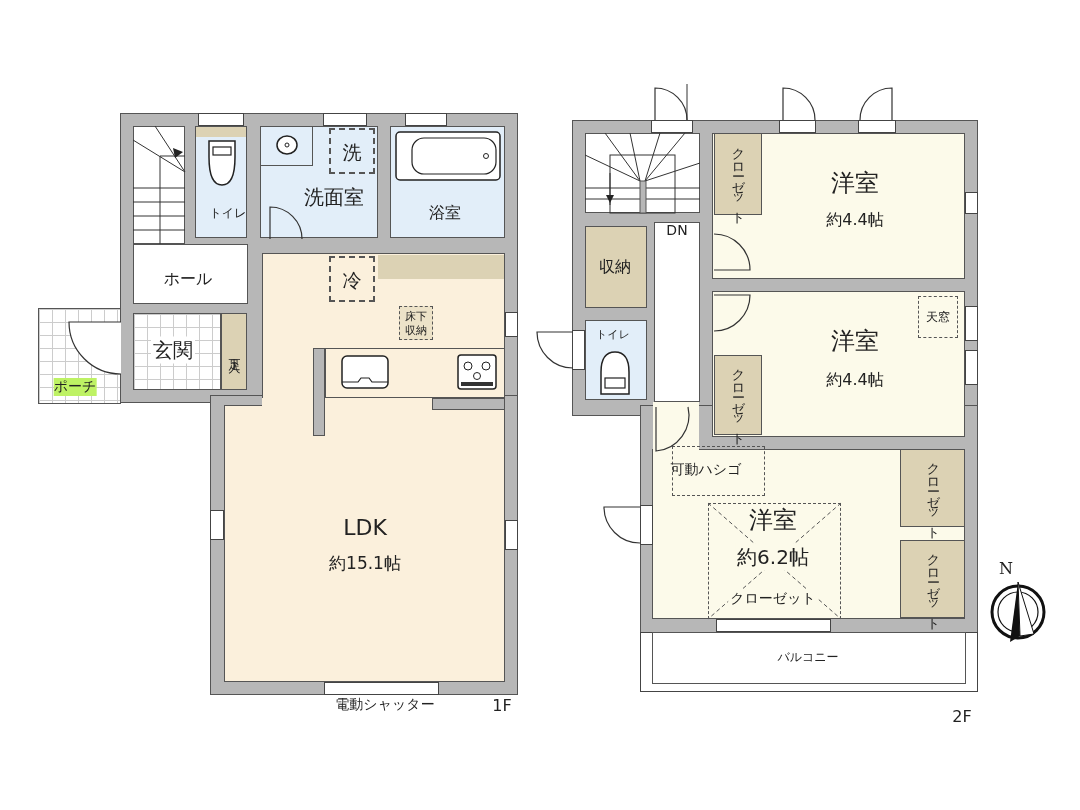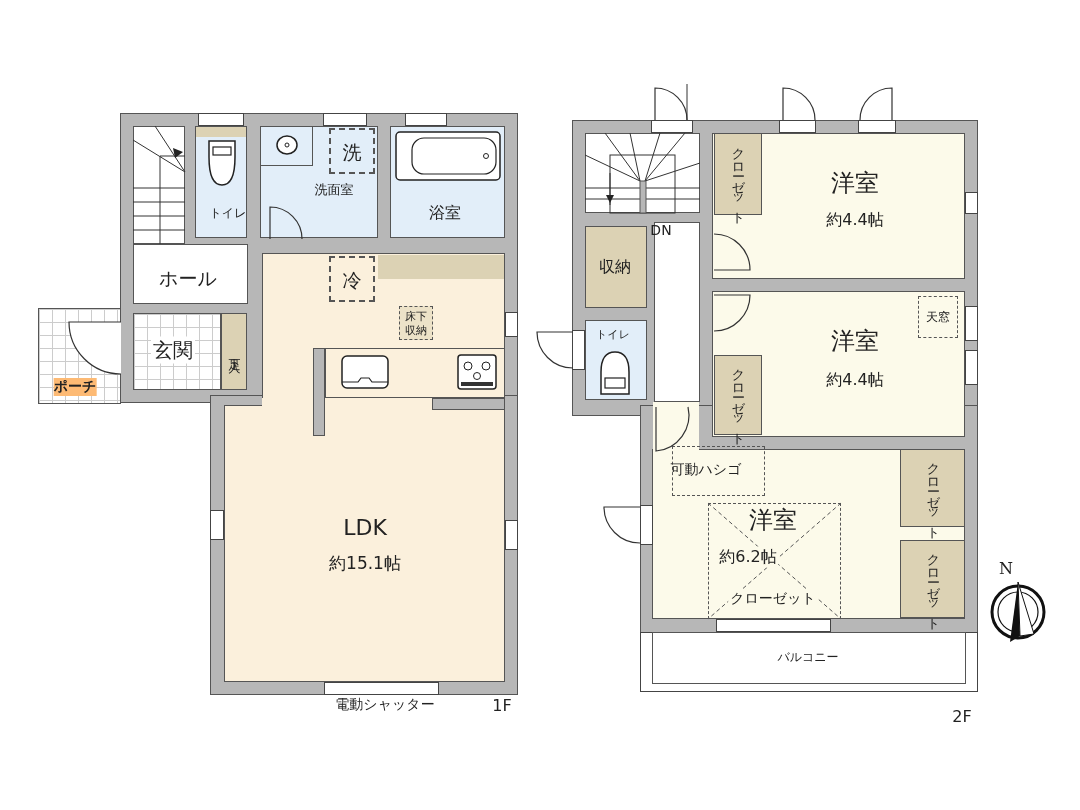--- a/index.html
+++ b/index.html
@@ -36,39 +36,39 @@
       <line x1="27" y1="30" x2="27" y2="118"></line>
         <line x1="27" y1="30" x2="52" y2="30"></line>
       <line x1="22" y1="0" x2="52" y2="46"></line>
         <line x1="0" y1="14" x2="52" y2="46"></line>
     </g>
     <polygon points="40,22 50,26 42,32" fill="#222"></polygon>
   </svg>
   <div class="lbl" style="left:158px;top:254px;font-size:15px;">UP</div>
 
   <div class="room white" style="left:133px;top:244px;width:115px;height:60px;"></div>
-  <div class="lbl" style="left:188px;top:279px;font-size:19px;">ホール</div>
+  <div class="lbl" style="left:188px;top:279px;font-size:16px;">ホール</div>
 
   <div class="room blue" style="left:195px;top:126px;width:52px;height:112px;"></div>
   <div class="abs khaki" style="left:196px;top:127px;width:50px;height:10px;"></div>
   <svg style="left:205px;top:137px;" width="34" height="52">
     <path d="M4,4 L30,4 L30,20 Q30,48 17,48 Q4,48 4,20 Z" fill="#fff" stroke="#222" stroke-width="1.5"></path>
     <rect x="8" y="10" width="18" height="8" fill="#fff" stroke="#222" stroke-width="1.2"></rect>
   </svg>
   <div class="lbl" style="left:228px;top:213px;font-size:12px;">トイレ</div>
 
   <div class="room blue" style="left:260px;top:126px;width:118px;height:112px;"></div>
   <div class="room blue" style="left:260px;top:126px;width:53px;height:40px;"></div>
   <svg style="left:275px;top:134px;" width="24" height="22">
     <ellipse cx="12" cy="11" rx="10" ry="9" fill="#fff" stroke="#222" stroke-width="1.5"></ellipse>
       <circle cx="12" cy="11" r="2" fill="none" stroke="#222"></circle>
   </svg>
   <div class="dash" style="left:329px;top:128px;width:46px;height:46px;"></div>
   <div class="lbl" style="left:352px;top:153px;font-size:19px;">洗</div>
-  <div class="lbl" style="left:334px;top:190px;font-size:13px;">洗面室</div>
+  <div class="lbl" style="left:334px;top:197px;font-size:20px;">洗面室</div>
   <svg style="left:268px;top:205px;" width="38" height="36">
     <path d="M2,34 L2,2 A32,32 0 0 1 34,34" fill="none" stroke="#333" stroke-width="1.2"></path>
   </svg>
 
   <div class="room blue" style="left:390px;top:126px;width:115px;height:112px;"></div>
   <svg style="left:394px;top:130px;" width="108" height="52">
     <rect x="2" y="2" width="104" height="48" rx="4" fill="#fff" stroke="#222" stroke-width="1.5"></rect>
     <rect x="18" y="8" width="84" height="36" rx="12" fill="#fff" stroke="#222" stroke-width="1.2"></rect>
     <circle cx="92" cy="26" r="2.5" fill="none" stroke="#222"></circle>
   </svg>
@@ -104,21 +104,21 @@
 
   <div class="room white" style="left:133px;top:313px;width:88px;height:77px;background-color:#fff;background-image:linear-gradient(#ccc 1px,transparent 1px),linear-gradient(90deg,#ccc 1px,transparent 1px);background-size:13px 13px;"></div>
   <div class="lbl" style="left:173px;top:350px;font-size:20px;background:#fff;padding:0 2px;">玄関</div>
   <div class="room khaki" style="left:221px;top:313px;width:26px;height:77px;"></div>
   <div class="lbl vtext" style="left:234px;top:350px;font-size:12px;">下足入</div>
 
   <div class="room white" style="left:38px;top:308px;width:83px;height:96px;background-color:#fff;background-image:linear-gradient(#ccc 1px,transparent 1px),linear-gradient(90deg,#ccc 1px,transparent 1px);background-size:13px 13px;"></div>
   <svg style="left:67px;top:320px;" width="56" height="56">
     <path d="M54,54 A52,52 0 0 1 2,2 L54,2" fill="#fff" stroke="#333" stroke-width="1.2"></path>
   </svg>
-  <div class="lbl" style="left:75px;top:387px;font-size:14px;background:#fdba74;font-weight:bold;">ポーチ</div>
+  <div class="lbl" style="left:75px;top:387px;font-size:14px;background:#bef264;">ポーチ</div>
 
   <div class="win" style="left:198px;top:113px;width:46px;height:13px;"></div>
   <div class="win" style="left:323px;top:113px;width:44px;height:13px;"></div>
   <div class="win" style="left:405px;top:113px;width:42px;height:13px;"></div>
   <div class="win" style="left:210px;top:510px;width:14px;height:30px;"></div>
   <div class="win" style="left:505px;top:520px;width:13px;height:30px;"></div>
   <div class="win" style="left:505px;top:312px;width:13px;height:25px;"></div>
   <div class="win" style="left:324px;top:682px;width:115px;height:13px;"></div>
 
   <div class="lbl" style="left:385px;top:705px;font-size:14px;text-align:right;">電動シャッター</div>
@@ -144,21 +144,21 @@
       <line x1="60" y1="48" x2="75" y2="0"></line>
         <line x1="60" y1="48" x2="100" y2="0"></line>
         <line x1="60" y1="48" x2="115" y2="30"></line>
       <line x1="25" y1="40" x2="25" y2="72"></line>
     </g>
     <rect x="55" y="48" width="6" height="32" fill="#b7b7b7" stroke="#555"></rect>
     <polygon points="21,62 29,62 25,70" fill="#222"></polygon>
   </svg>
 
   <div class="room white" style="left:654px;top:222px;width:46px;height:180px;"></div>
-  <div class="lbl" style="left:661px;top:230px;font-size:14px;">DN</div>
+  <div class="lbl" style="left:677px;top:230px;font-size:14px;">DN</div>
 
   <div class="room khaki" style="left:585px;top:226px;width:62px;height:82px;"></div>
   <div class="lbl" style="left:615px;top:267px;font-size:16px;">収納</div>
 
   <div class="room blue" style="left:585px;top:320px;width:62px;height:80px;"></div>
   <svg style="left:597px;top:348px;" width="36" height="50">
     <path d="M4,46 L32,46 L32,24 Q32,4 18,4 Q4,4 4,24 Z" fill="#fff" stroke="#222" stroke-width="1.5"></path>
     <rect x="8" y="30" width="20" height="10" fill="#fff" stroke="#222" stroke-width="1.2"></rect>
   </svg>
   <div class="lbl" style="left:613px;top:334px;font-size:11px;">トイレ</div>
@@ -186,21 +186,21 @@
 
   <div class="dash" style="left:672px;top:446px;width:93px;height:50px;border-width:1.5px;"></div>
   <div class="lbl" style="left:706px;top:470px;font-size:14px;">可動ハシゴ</div>
 
   <div class="dash" style="left:708px;top:503px;width:133px;height:116px;border-width:1.5px;"></div>
   <svg style="left:708px;top:503px;" width="133" height="116">
     <line x1="0" y1="0" x2="133" y2="116" stroke="#555" stroke-dasharray="4,3"></line>
     <line x1="133" y1="0" x2="0" y2="116" stroke="#555" stroke-dasharray="4,3"></line>
   </svg>
   <div class="lbl" style="left:773px;top:520px;font-size:24px;background:#fcfaea;padding:0 2px;">洋室</div>
-  <div class="lbl" style="left:748px;top:557px;font-size:16px;background:#fcfaea;padding:0 2px;">約6.2帖</div>
+  <div class="lbl" style="left:773px;top:557px;font-size:20px;background:#fcfaea;padding:0 2px;">約6.2帖</div>
   <div class="lbl" style="left:773px;top:599px;font-size:14px;background:#fcfaea;padding:0 2px;">クローゼット</div>
 
   <div class="room white" style="left:640px;top:632px;width:338px;height:60px;border:1px solid #444;"></div>
   <div class="room white" style="left:652px;top:632px;width:314px;height:52px;"></div>
   <div class="lbl" style="left:808px;top:657px;font-size:12px;">バルコニー</div>
 
   <div class="win" style="left:651px;top:120px;width:42px;height:13px;"></div>
   <div class="win" style="left:779px;top:120px;width:37px;height:13px;"></div>
   <div class="win" style="left:858px;top:120px;width:38px;height:13px;"></div>
   <div class="win" style="left:965px;top:192px;width:13px;height:22px;"></div>

